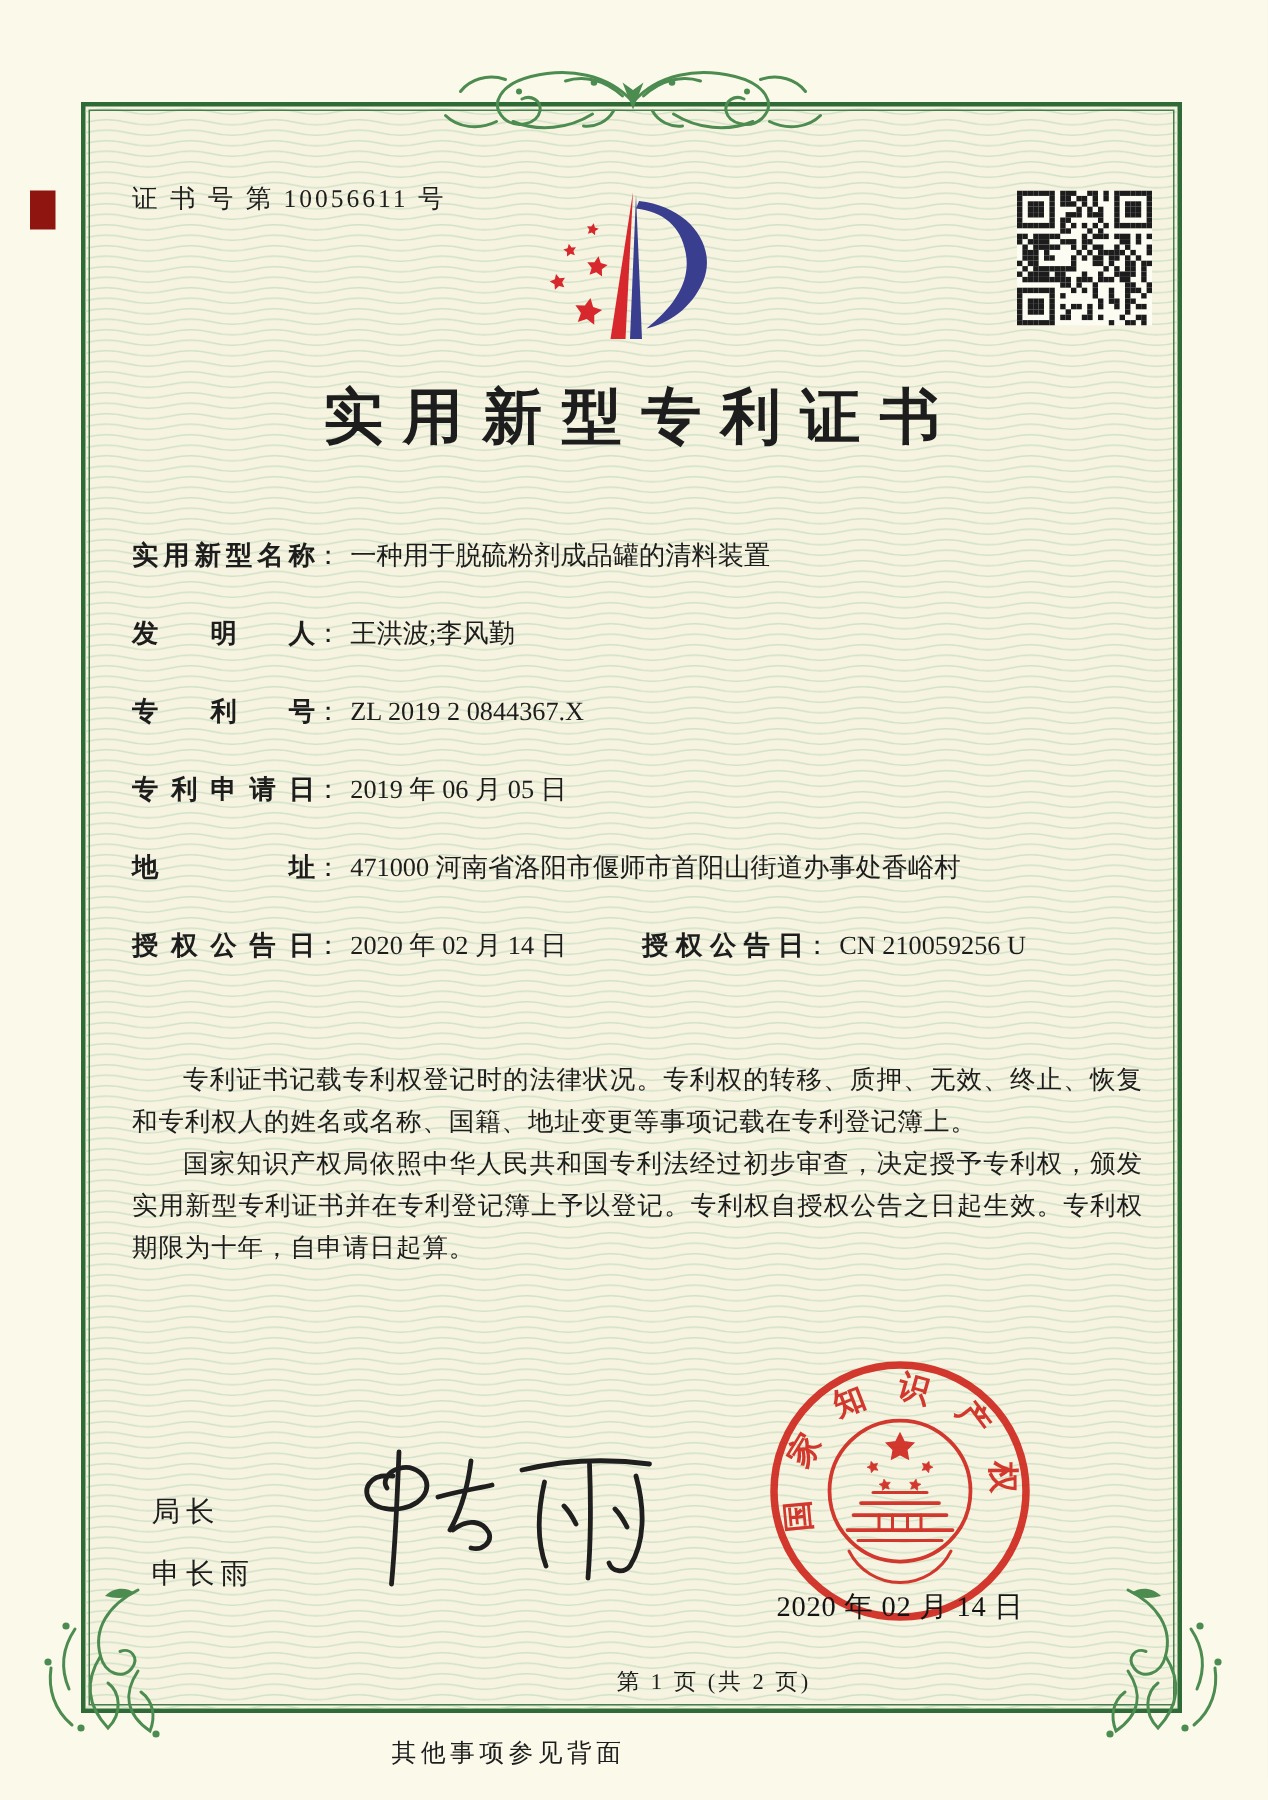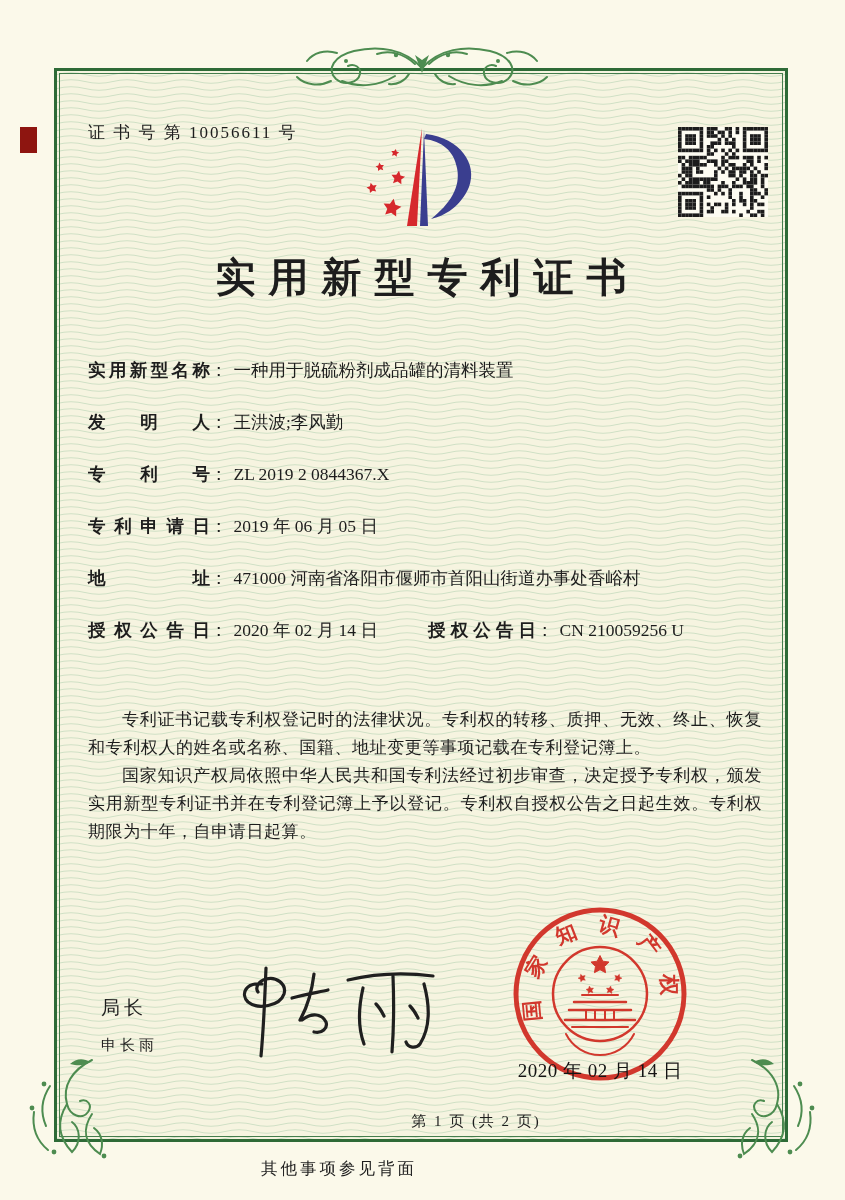--- a/index.html
+++ b/index.html
@@ -36,21 +36,21 @@
   .f-colon{display:inline-block;}
   .f-value{margin-left:6px;}
   .pair2{position:absolute;left:340px;top:0;}
   .pair2 .f-label{width:108px;}
   .paras{
     left:88px;top:706px;width:674px;font-size:17px;line-height:28px;
     letter-spacing:0.6px;text-align:justify;z-index:5;
   }
   .paras p{margin:0;text-indent:2em;}
   .signer-title{left:101px;top:995px;font-size:19px;letter-spacing:4px;z-index:5;}
-  .signer-name{left:101px;top:1036px;font-size:15px;letter-spacing:4px;z-index:5;}
+  .signer-name{left:101px;top:1036px;font-size:19px;letter-spacing:4px;z-index:5;}
   .signature{left:228px;top:962px;width:215px;height:100px;z-index:6;}
   .seal{left:512px;top:906px;width:176px;height:176px;z-index:6;opacity:.93;}
   .seal-date{left:505px;top:1058px;width:190px;text-align:center;font-size:19px;
     font-weight:500;color:#141414;z-index:7;letter-spacing:0.5px;}
   .page-info{left:54px;top:1112px;width:844px;text-align:center;font-size:15px;
     letter-spacing:2px;z-index:5;}
   .back-note{left:0;top:1158px;width:678px;text-align:center;font-size:16.5px;
     letter-spacing:3px;z-index:5;}
   .orn-top{left:289px;top:41px;width:266px;height:53px;z-index:4;}
   .orn-bl{left:20px;top:1056px;width:90px;height:104px;z-index:4;}

